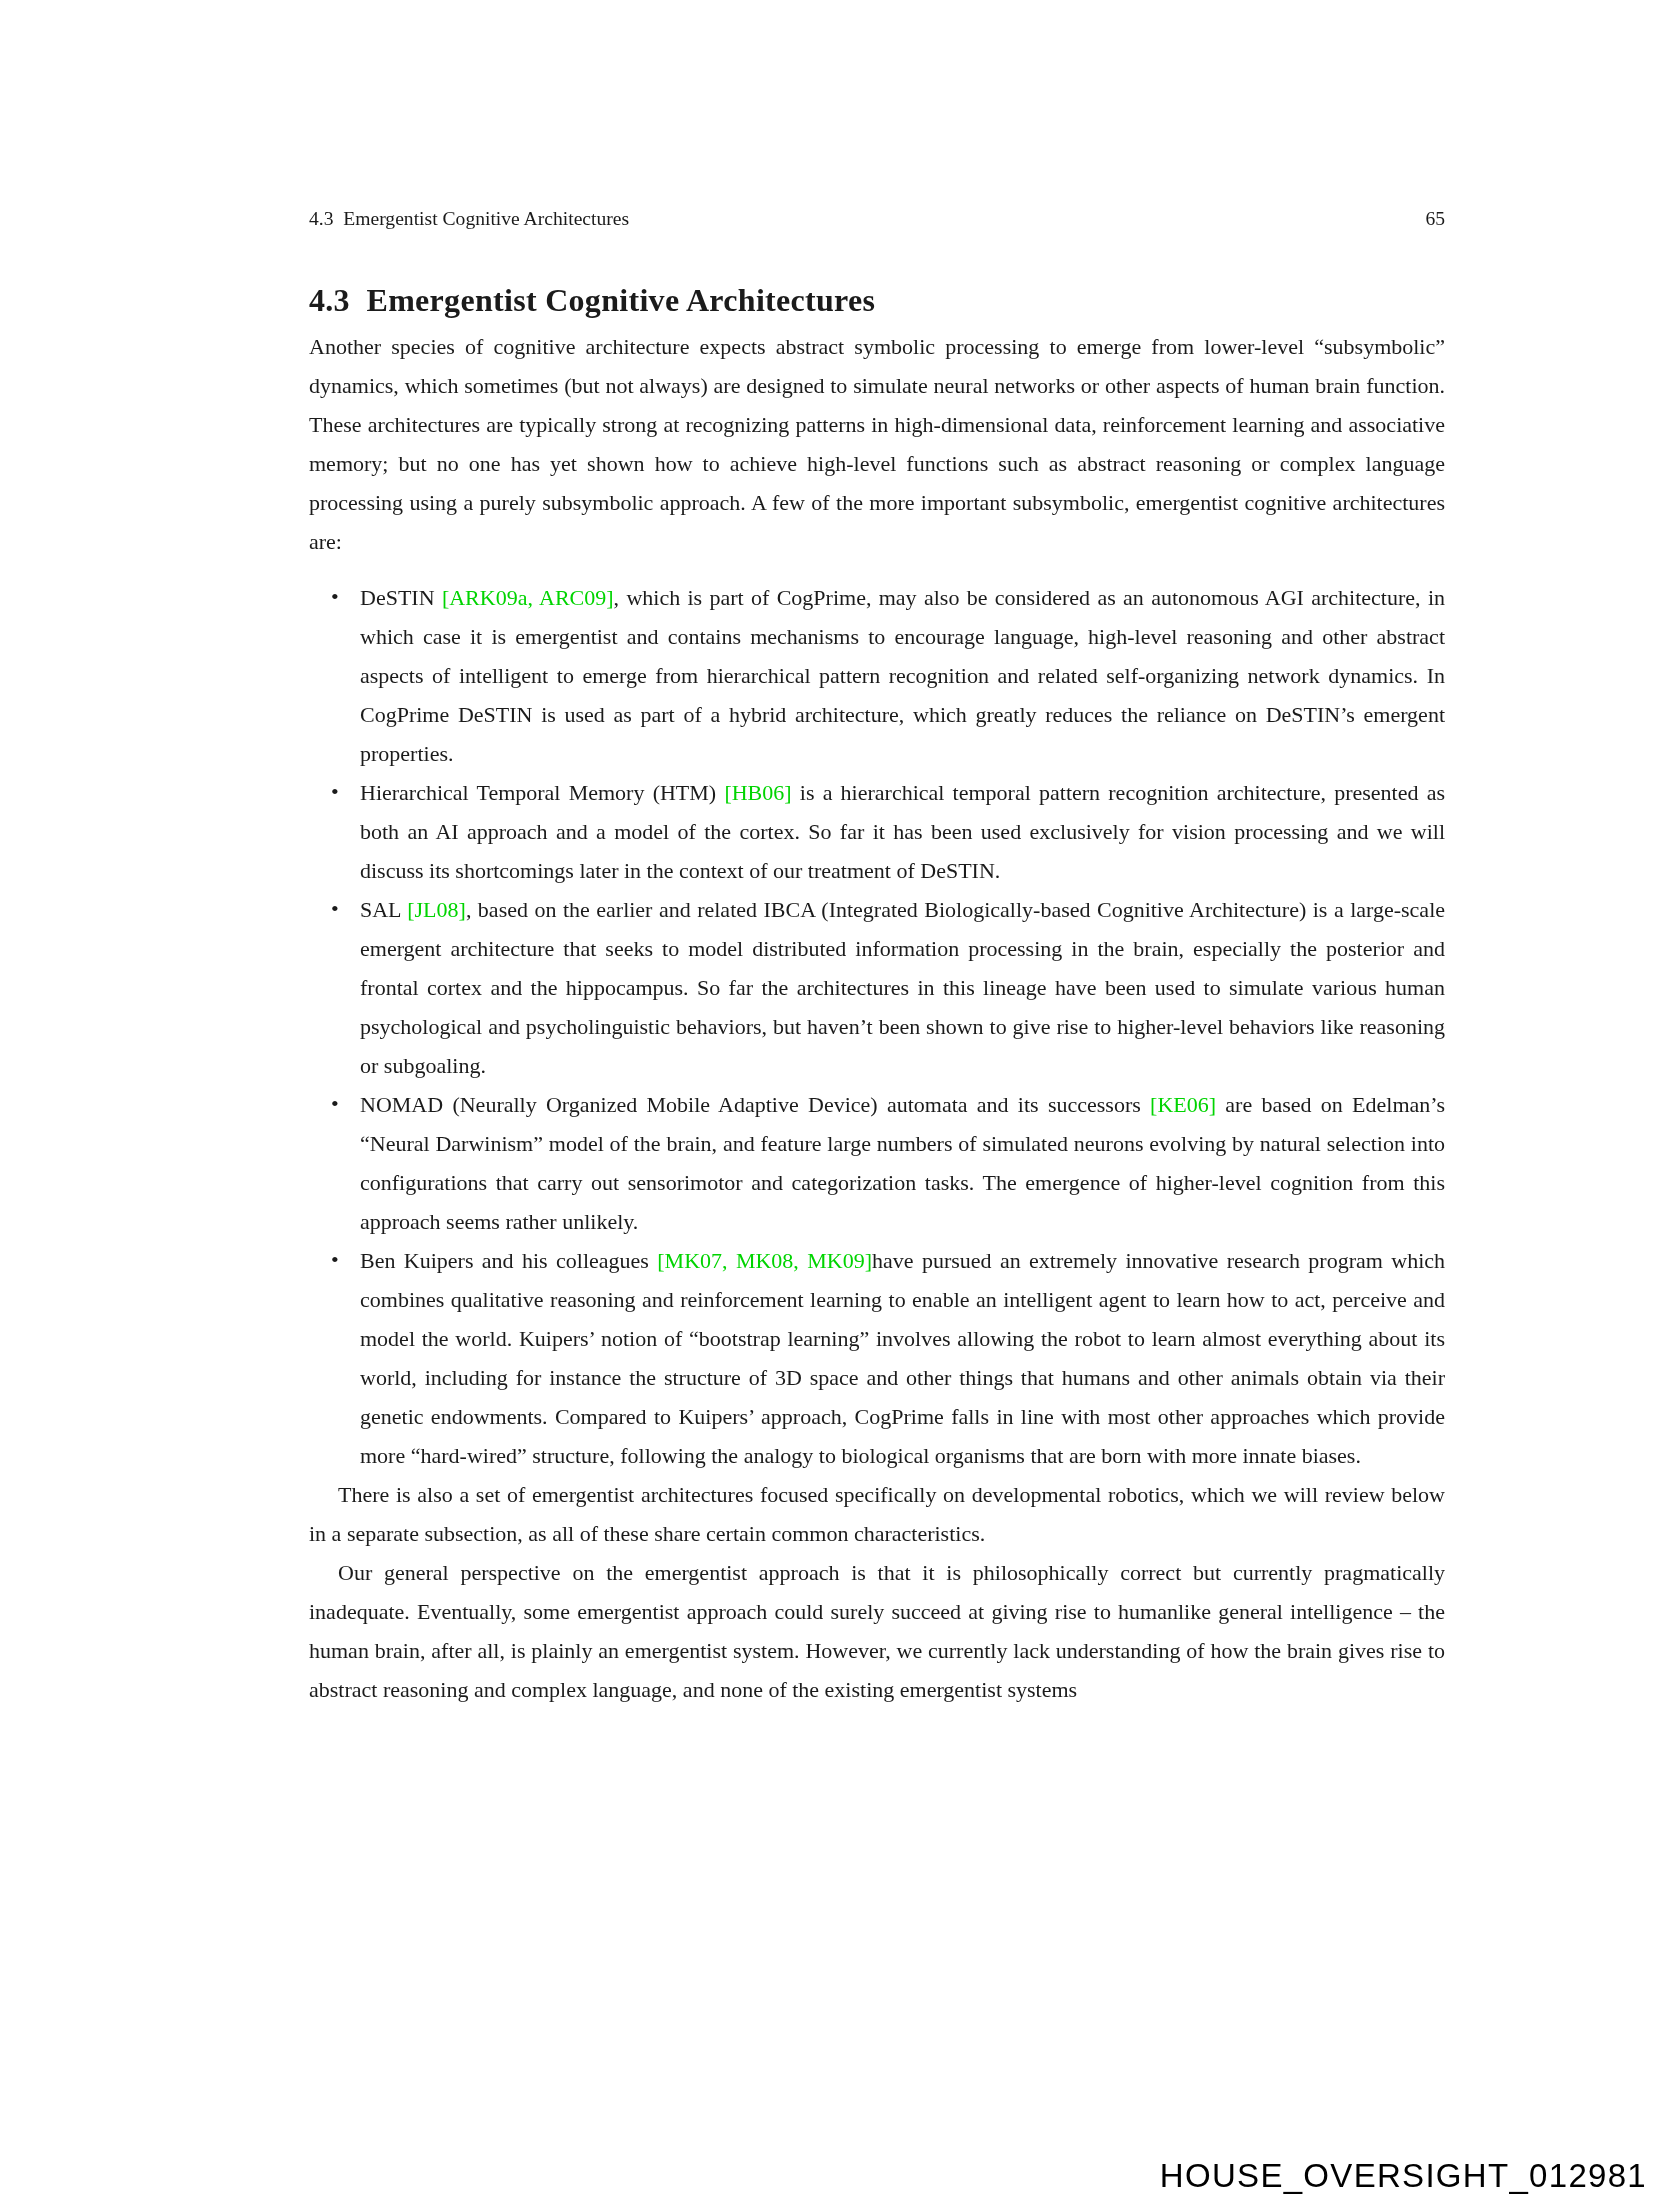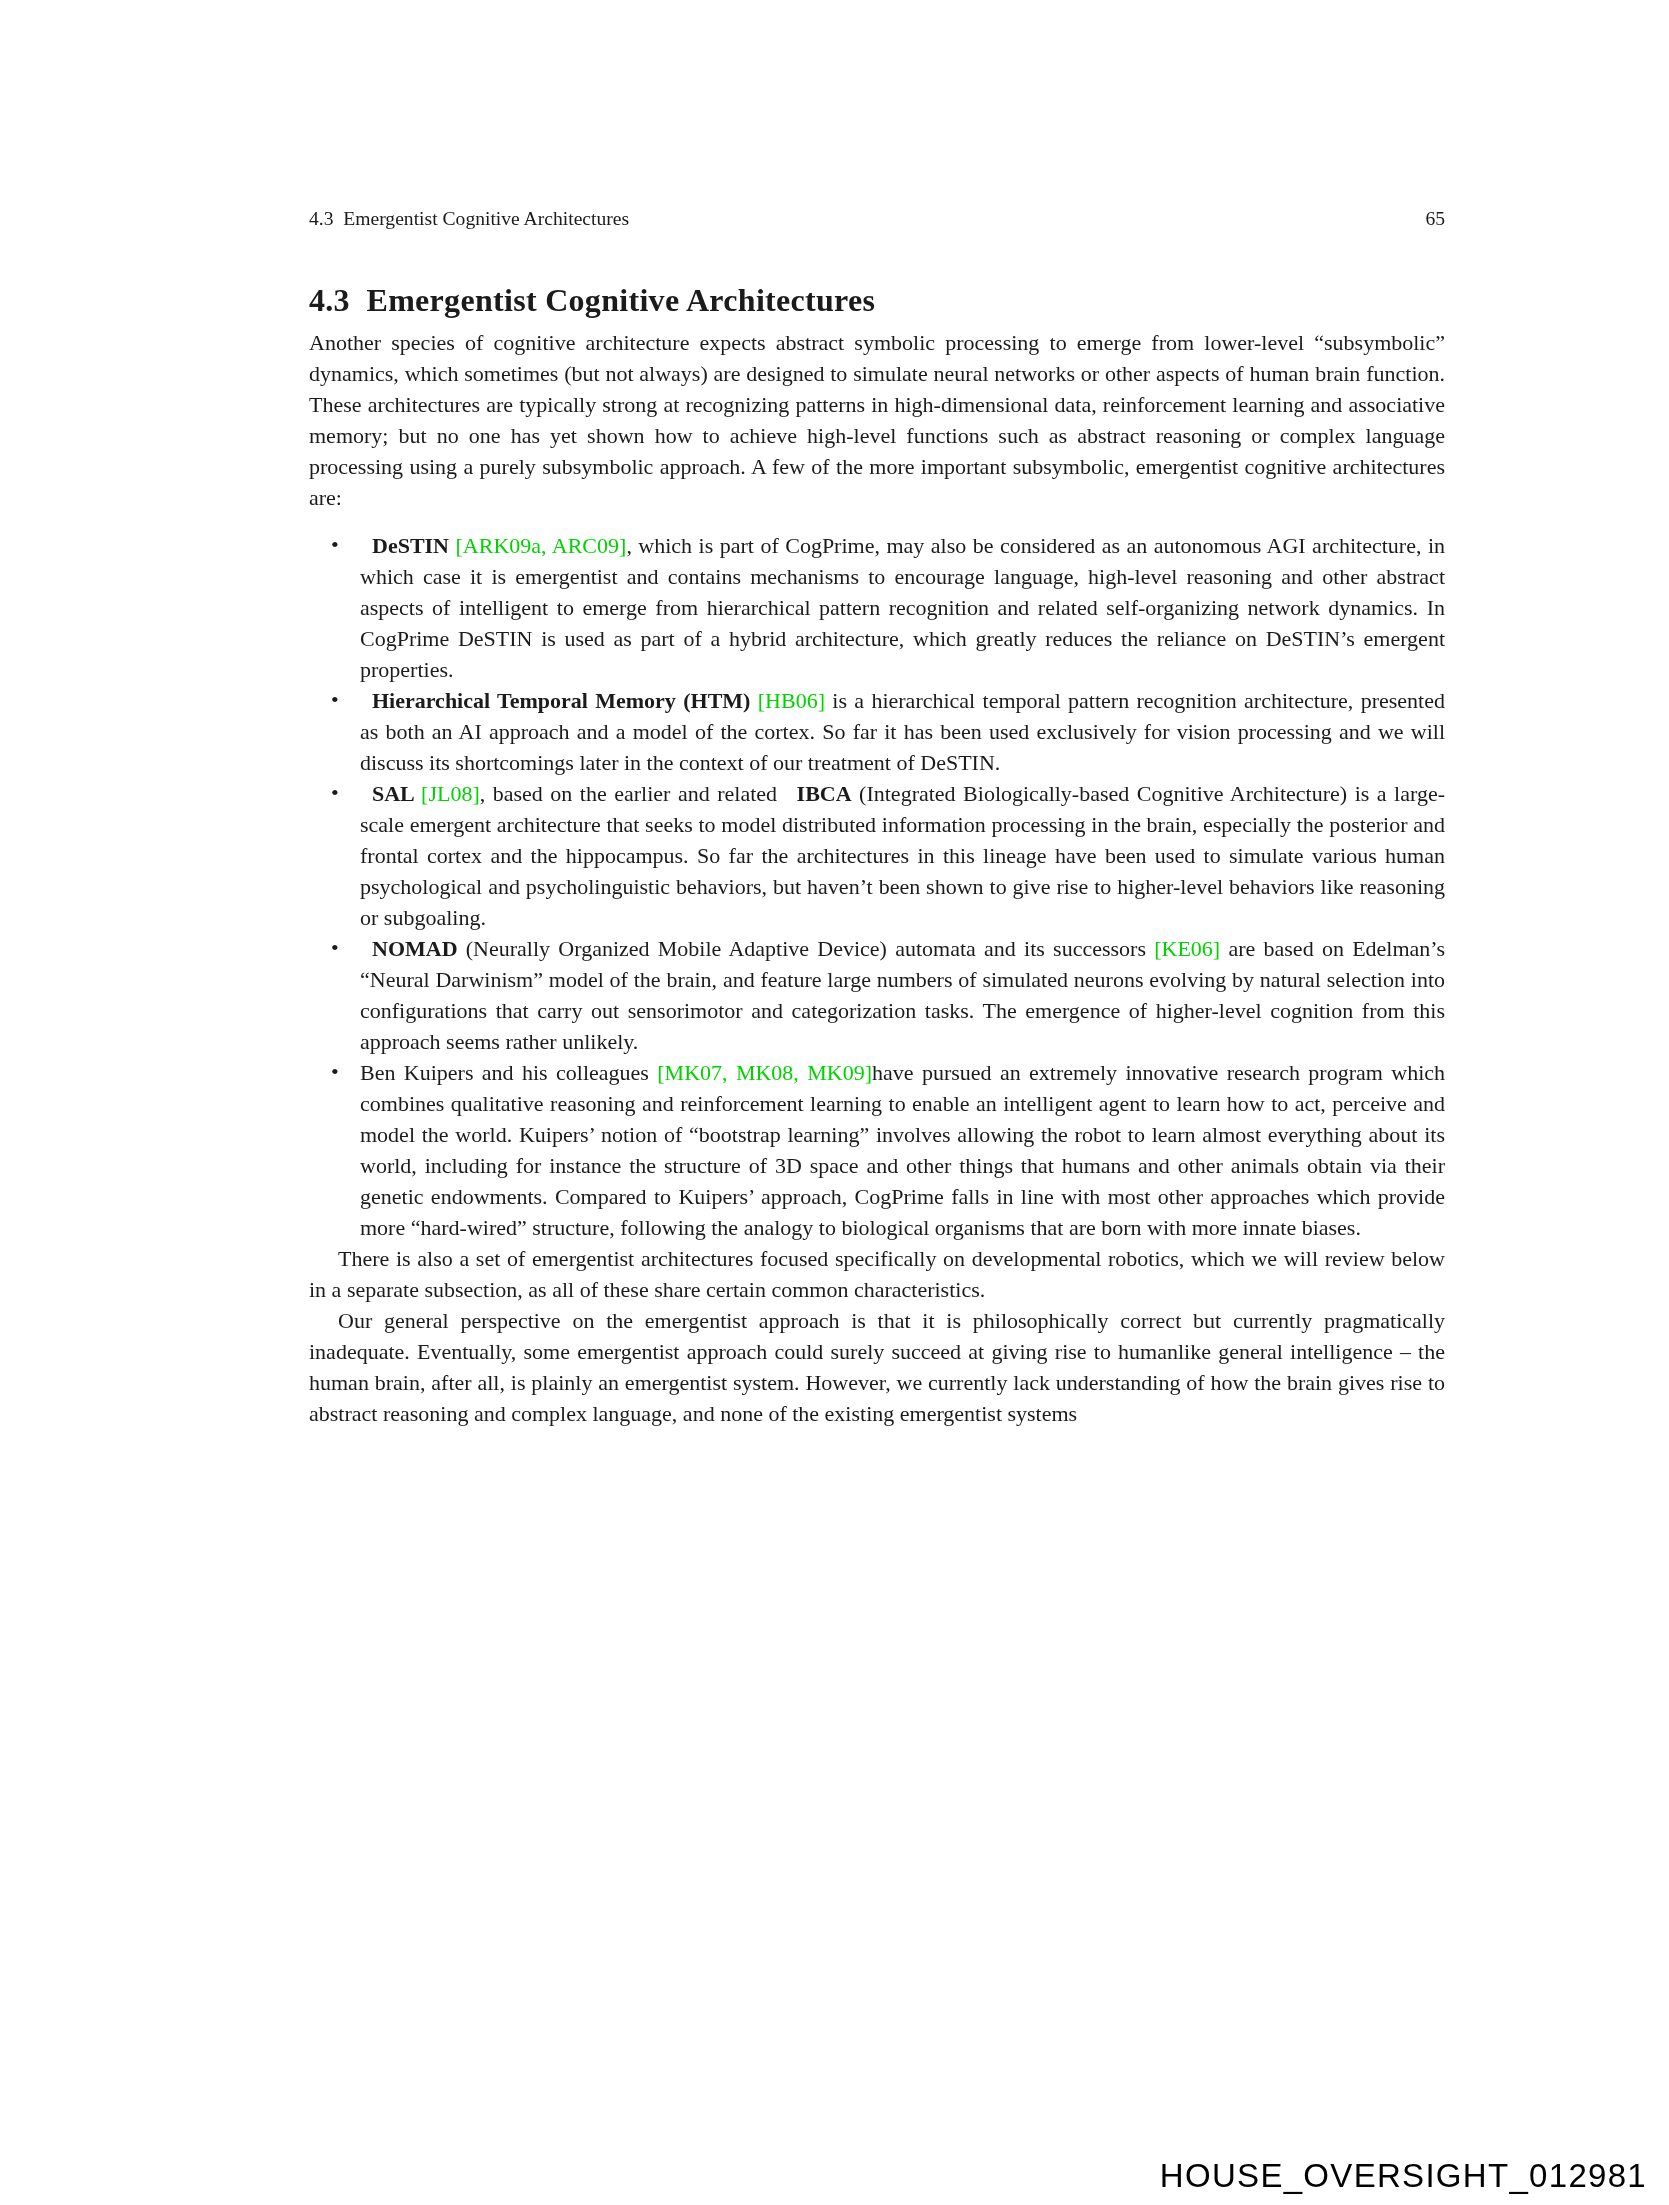--- a/index.html
+++ b/index.html
@@ -40,42 +40,42 @@
     font-weight: 700;
     white-space: pre-wrap;
     letter-spacing: 0.3px;
   }
   .content {
     position: absolute;
     left: 309px;
     width: 1136px;
     top: 327px;
     font-size: 22px;
-    line-height: 31px;
+    line-height: 39px;
     text-align: justify;
   }
   .content p { margin: 0; }
   ul.arch-list {
     list-style: none;
     margin: 17px 0 0 0;
     padding: 0;
   }
   ul.arch-list li {
     position: relative;
     padding-left: 51px;
     margin: 0;
   }
   ul.arch-list .bullet {
     position: absolute;
     left: 22px;
     top: -1.3px;
   }
   .closing { }
   .closing p { margin: 0; text-indent: 29px; }
-  .seg-b { font-weight: 700; margin-left: 12px; }
+  .seg-b { font-weight: 400; }
   .seg-i { }
   .seg-c { color: var(--cite, #00d400); }
   .watermark {
     position: absolute;
     right: 22px;
     bottom: 10.5px;
     font-family: "Liberation Sans", sans-serif;
     font-size: 33px;
     letter-spacing: 1.3px;
     color: #000000;

